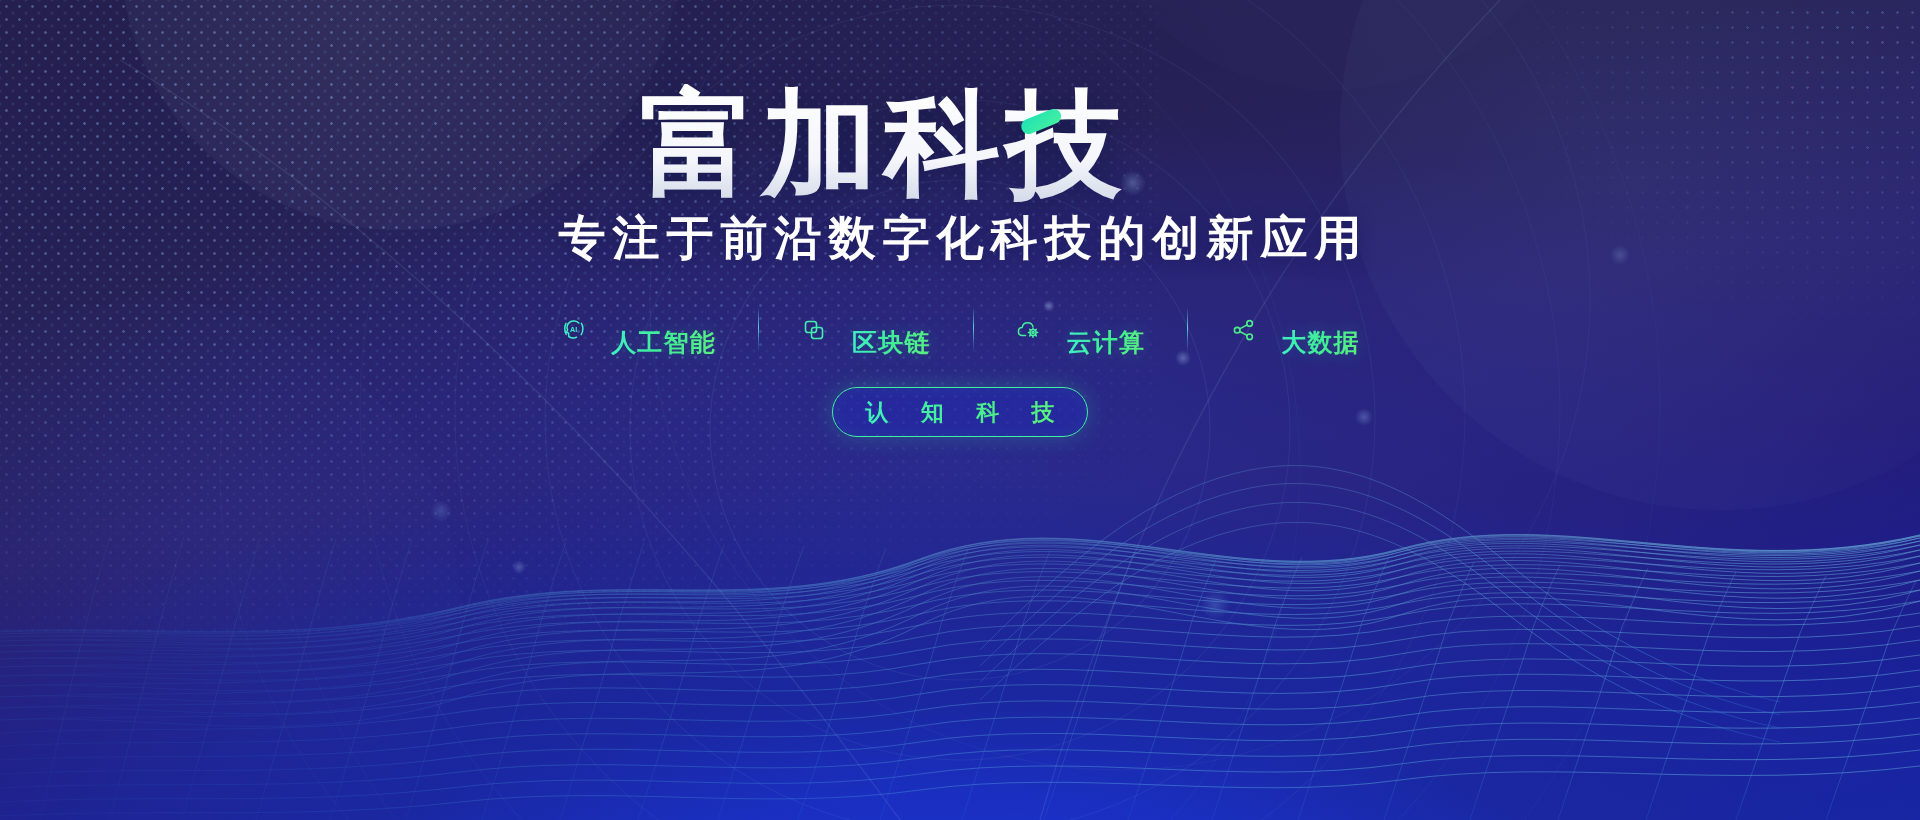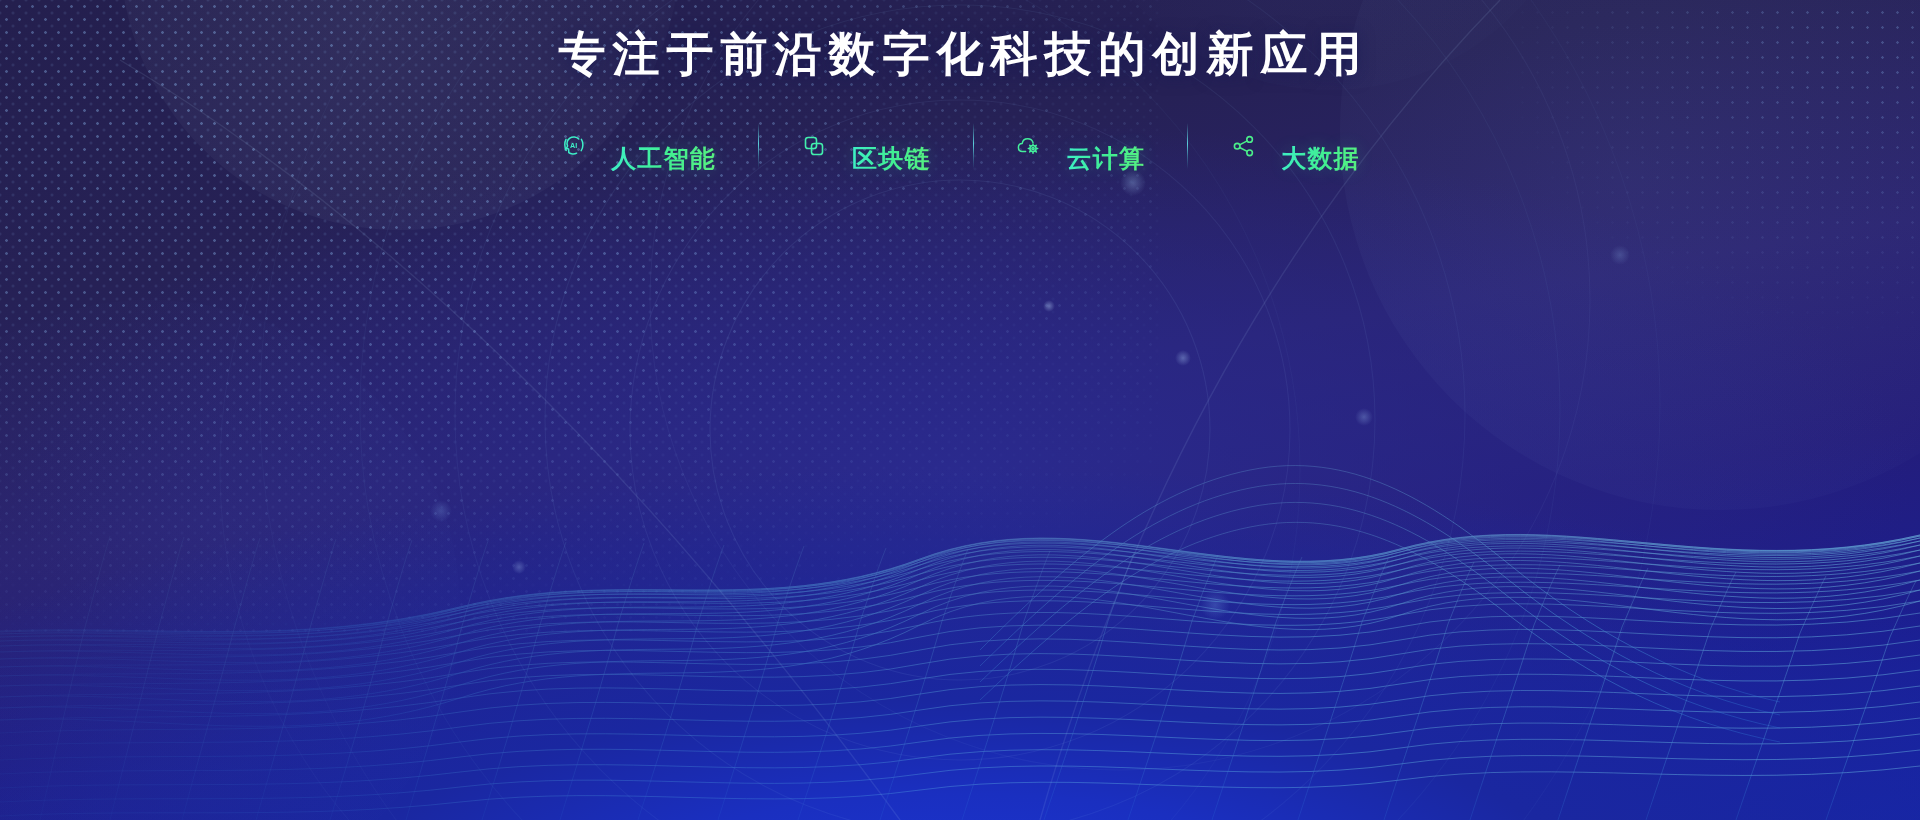--- a/index.html
+++ b/index.html
@@ -73,21 +73,20 @@
     display: flex;
     flex-direction: column;
     align-items: center;
     z-index: 6;
   }
 
   .logo-wrap { position: relative; margin-top: 84px; height: 130px; }
   .logo-svg { display: block; filter: drop-shadow(0 3px 14px rgba(10,16,70,0.55)); }
 
   .subtitle {
-    margin-top: 30px;
     font-size: 47px;
     line-height: 1;
     letter-spacing: 7px;
     font-weight: 700;
     color: #ffffff;
     text-indent: 7px;
     text-shadow: 0 2px 16px rgba(14,20,80,0.55);
     white-space: nowrap;
   }
 
@@ -278,20 +277,37 @@
         <path d="M1558,470 C 1590,373 1608,321 1622,277 C 1634,249 1642,230 1648,218"></path>
         <path d="M1646,470 C 1678,374 1696,323 1710,280 C 1722,252 1730,233 1736,222"></path>
         <path d="M1736,470 C 1768,376 1786,326 1800,283 C 1812,256 1820,237 1826,226"></path>
         <path d="M1826,470 C 1858,378 1876,329 1890,287 C 1902,260 1910,242 1916,231"></path>
       </g>
     </g>
   </svg>
 
   <div class="hero">
 
+    <div class="logo-wrap">
+      <svg class="logo-svg" width="640" height="130" viewBox="0 0 640 130">
+        <defs>
+          <linearGradient id="gWhite" x1="0" y1="0" x2="0" y2="1">
+            <stop offset="0%" stop-color="#ffffff"></stop>
+            <stop offset="62%" stop-color="#f4f6fb"></stop>
+            <stop offset="100%" stop-color="#cfd6e6"></stop>
+          </linearGradient>
+          <linearGradient id="gAccent" x1="0" y1="0" x2="1" y2="1">
+            <stop offset="0%" stop-color="#1fe3b4"></stop>
+            <stop offset="100%" stop-color="#46f0a0"></stop>
+          </linearGradient>
+        </defs>
+        <text x="0" y="100" font-family="'Liberation Sans','DejaVu Sans',sans-serif" font-size="116" font-weight="700" letter-spacing="6" fill="url(#gWhite)">富加科技</text>
+        <rect x="380" y="30" width="42" height="15" rx="7.5" transform="rotate(-22 401 37)" fill="url(#gAccent)"></rect>
+      </svg>
+    </div>
 
     <div class="subtitle">专注于前沿数字化科技的创新应用</div>
 
     <div class="tags">
 
       <div class="tag">
         <span class="tag-icon">
           <svg width="26" height="26" viewBox="0 0 26 26" fill="none" stroke="#3ef0c8" stroke-width="1.5" stroke-linecap="round" stroke-linejoin="round">
             <path d="M17.8 6.0 C 15.6 3.6 11.4 3.2 8.8 5.2 C 6.2 7.2 5.6 10.6 6.6 13.0 L 5.4 15.4 L 7.6 16.0 L 7.8 19.6 C 9.6 21.2 13.4 21.6 15.6 20.2"></path>
             <path d="M20.4 6.4 C 22.4 9.4 22.4 14.4 20.2 17.6"></path>
@@ -338,15 +354,18 @@
             <circle cx="18.6" cy="19.8" r="2.8"></circle>
             <path d="M16.2 7.9 L 8.6 11.9"></path>
             <path d="M8.6 14.5 L 16.2 18.4"></path>
           </svg>
         </span>
         <span class="tag-label">大数据</span>
       </div>
 
     </div>
 
+    <div class="pill">
+      <span class="pill-label">认 知 科 技</span>
+    </div>
 
   </div>
 </div>
 
 </body></html>

